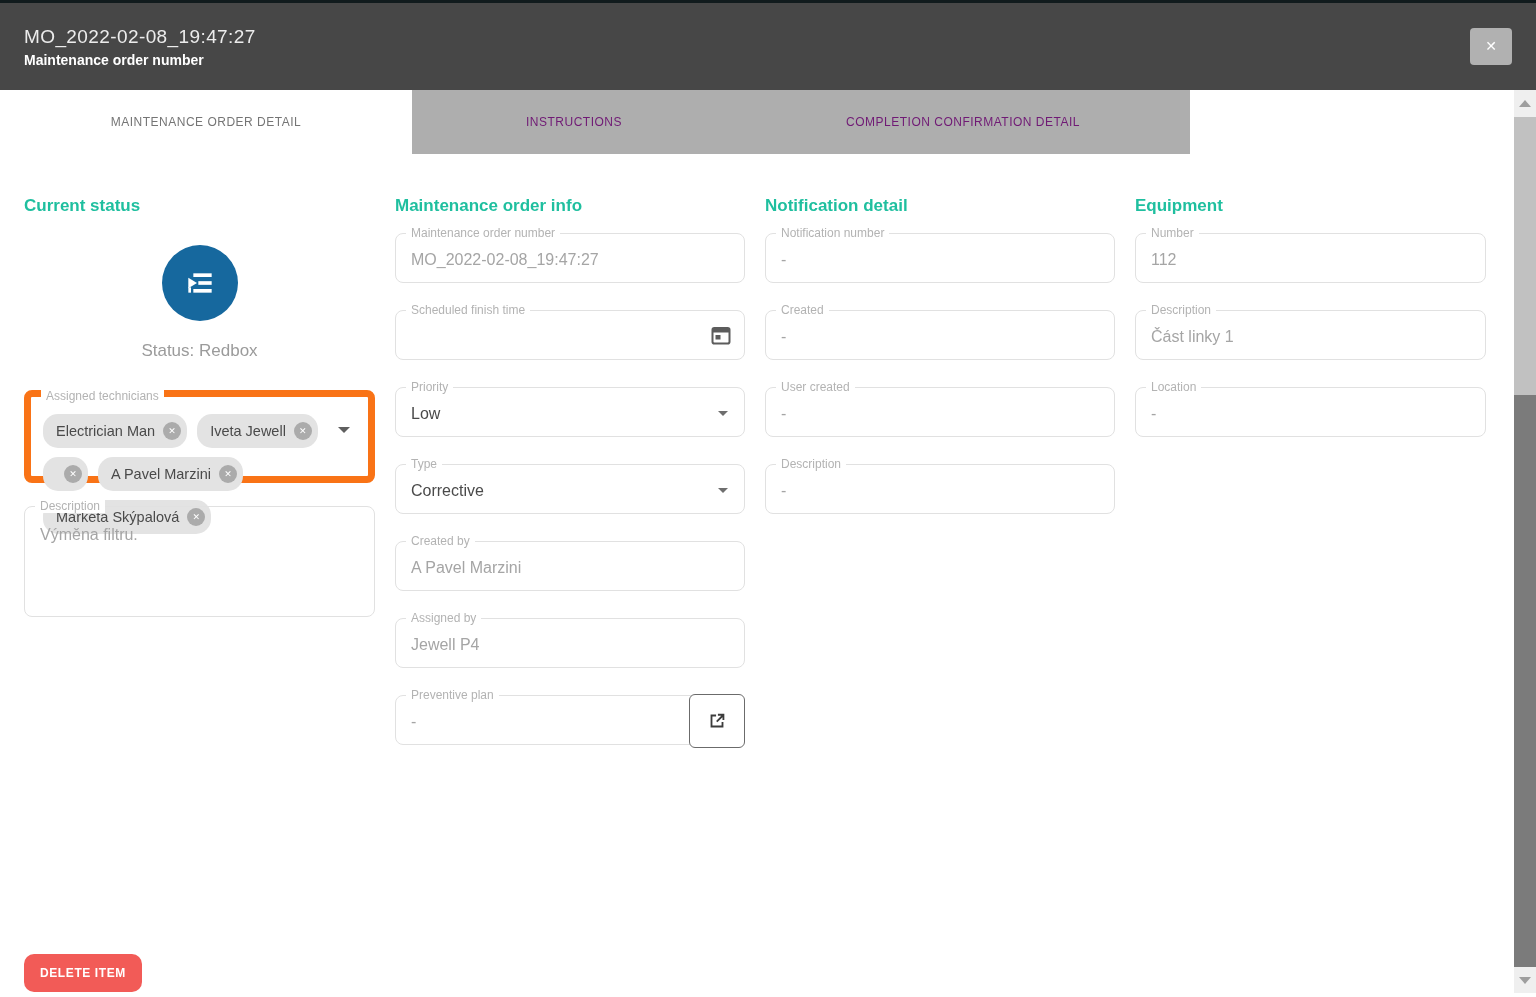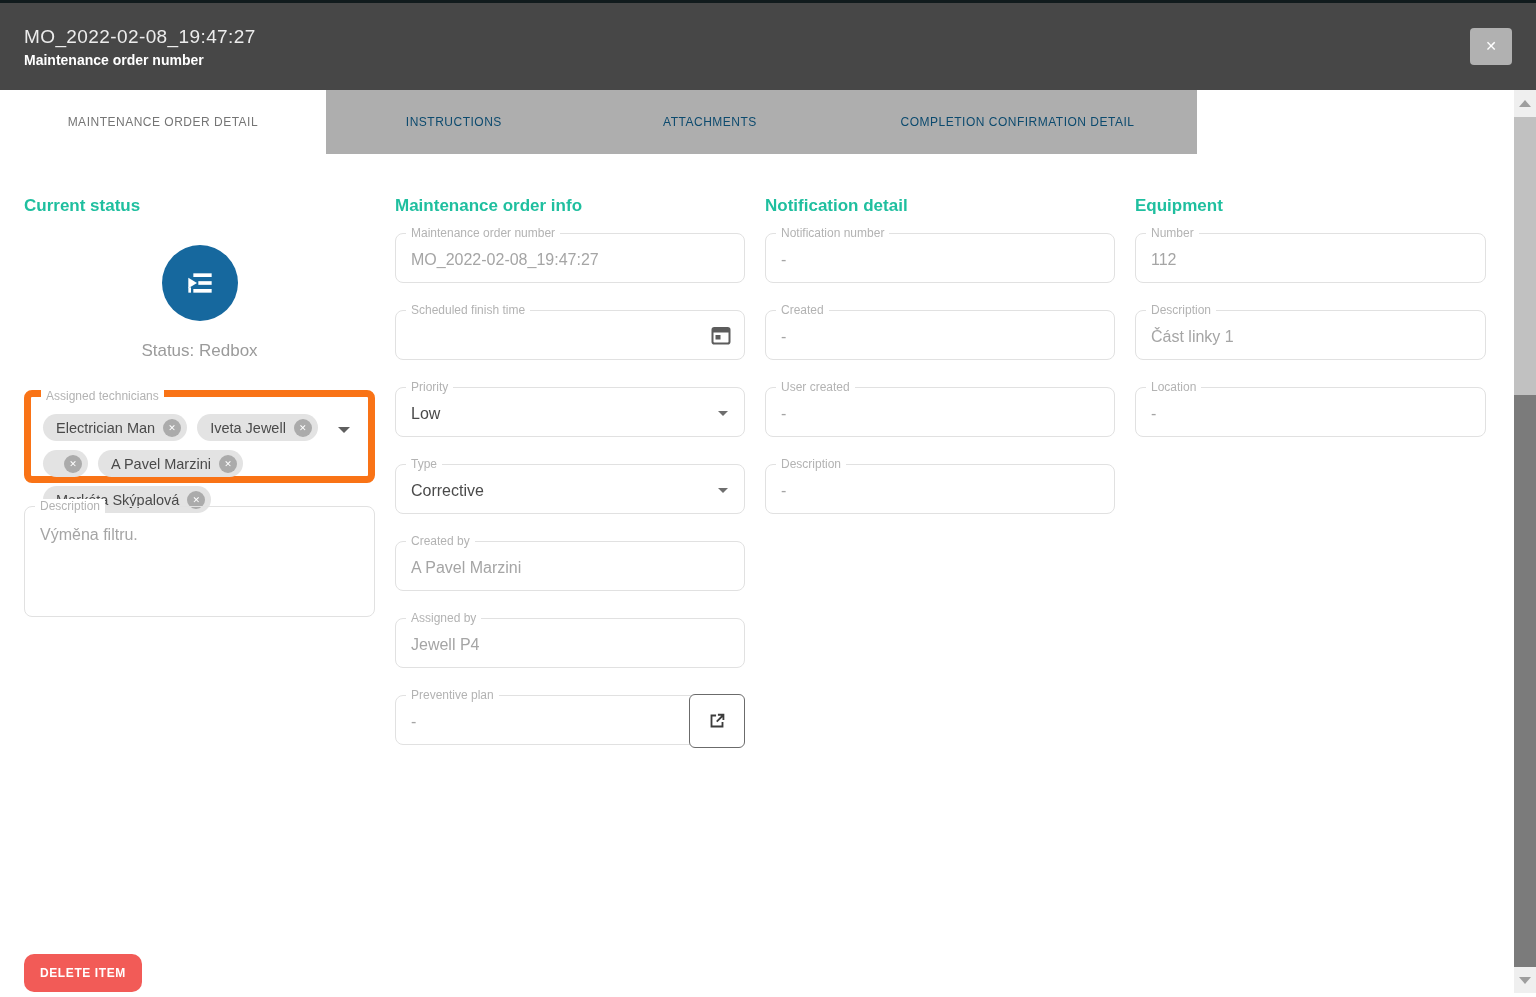--- a/index.html
+++ b/index.html
@@ -13,21 +13,21 @@
   .topstrip { position:absolute; top:0; left:0; width:1536px; height:3px; background:#111b1d; }
   .hdr { position:absolute; top:3px; left:0; width:1536px; height:87px; background:#474747; }
   .hdr-title { position:absolute; left:24px; top:23px; font-size:19px; color:#ececec; letter-spacing:.4px; }
   .hdr-sub   { position:absolute; left:24px; top:49px; font-size:14px; font-weight:bold; color:#ffffff; }
   .close-btn { position:absolute; left:1470px; top:25px; width:42px; height:37px; background:#b1b1b1;
                border:none; border-radius:4px; color:#ffffff; font-size:14px; line-height:37px;
                text-align:center; cursor:pointer; padding:0; }
 
   
   .tabbar { position:absolute; top:90px; left:0; width:1197px; height:64px; display:flex; }
-  .tab { display:flex; align-items:center; justify-content:center; background:#aeaeae; color:#0c4a6e;
+  .tab { display:flex; align-items:center; justify-content:center; background:#aeaeae; color:#701a75;
          font-size:12px; letter-spacing:.5px; cursor:pointer; }
   .tab.active { background:#ffffff; color:#757575; }
   .t0 { width:412px; } .t1 { width:324px; } .t2 { width:324px; } .t3 { width:454px; }
 
   
   .col { position:absolute; top:197px; }
   .col1 { left:24px;  width:351px; }
   .col2 { left:395px; width:350px; }
   .col3 { left:765px; width:350px; }
   .col4 { left:1135px; width:351px; }
@@ -48,21 +48,21 @@
              display:flex; align-items:center; justify-content:center; }
 
   
   .status-circle { width:76px; height:76px; border-radius:50%; background:#16689e; margin:31px auto 0;
                    display:flex; align-items:center; justify-content:center; }
   .status-text { margin-top:20px; text-align:center; font-size:17px; color:#9b9b9b; }
 
   .tech-field { position:relative; margin-top:29px; height:93px; border:7px solid #f97316; border-radius:8px; }
   .chips { display:flex; flex-wrap:wrap; gap:9px 10px; padding:17px 48px 0 12px; }
   .chip { display:inline-flex; align-items:center; gap:8px; background:#e3e3e3; border-radius:15px;
-          height:27px; padding:0 6px 0 13px; font-size:14.5px; color:#4a4a4a; white-space:nowrap; }
+          height:34px; padding:0 6px 0 13px; font-size:14.5px; color:#4a4a4a; white-space:nowrap; }
   .chip-x { width:18px; height:18px; border-radius:50%; background:#ababab; color:#ffffff; font-size:9px;
             display:flex; align-items:center; justify-content:center; cursor:pointer; }
   .tech-caret { position:absolute; right:18px; top:30px; width:0; height:0;
                 border-left:6px solid transparent; border-right:6px solid transparent; border-top:6px solid #5f5f5f; cursor:pointer; }
 
   .desc-field { position:relative; margin-top:23px; height:111px; border:1px solid #e1e1e1; border-radius:8px; }
   .desc-field .fvalue { top:19px; }
 
   
   .delete-btn { position:absolute; left:24px; top:954px; height:38px; padding:0 16px; background:#f25b57;
@@ -90,23 +90,20 @@
   <button class="close-btn"><span>✕</span></button>
 </div>
 
 <div class="tabbar">
   <div class="tab active t0">
       <span>MAINTENANCE ORDER DETAIL</span>
     </div>
   <div class="tab t1">
       <span>INSTRUCTIONS</span>
     </div>
-  <div class="tab t2">
-      <span>ATTACHMENTS</span>
-    </div>
   <div class="tab t3">
       <span>COMPLETION CONFIRMATION DETAIL</span>
     </div>
 </div>
 
 <div class="col col1">
   <h2>Current status</h2>
 
   <div class="status-circle">
     <svg width="40" height="40" viewBox="0 0 24 24" aria-hidden="true">

